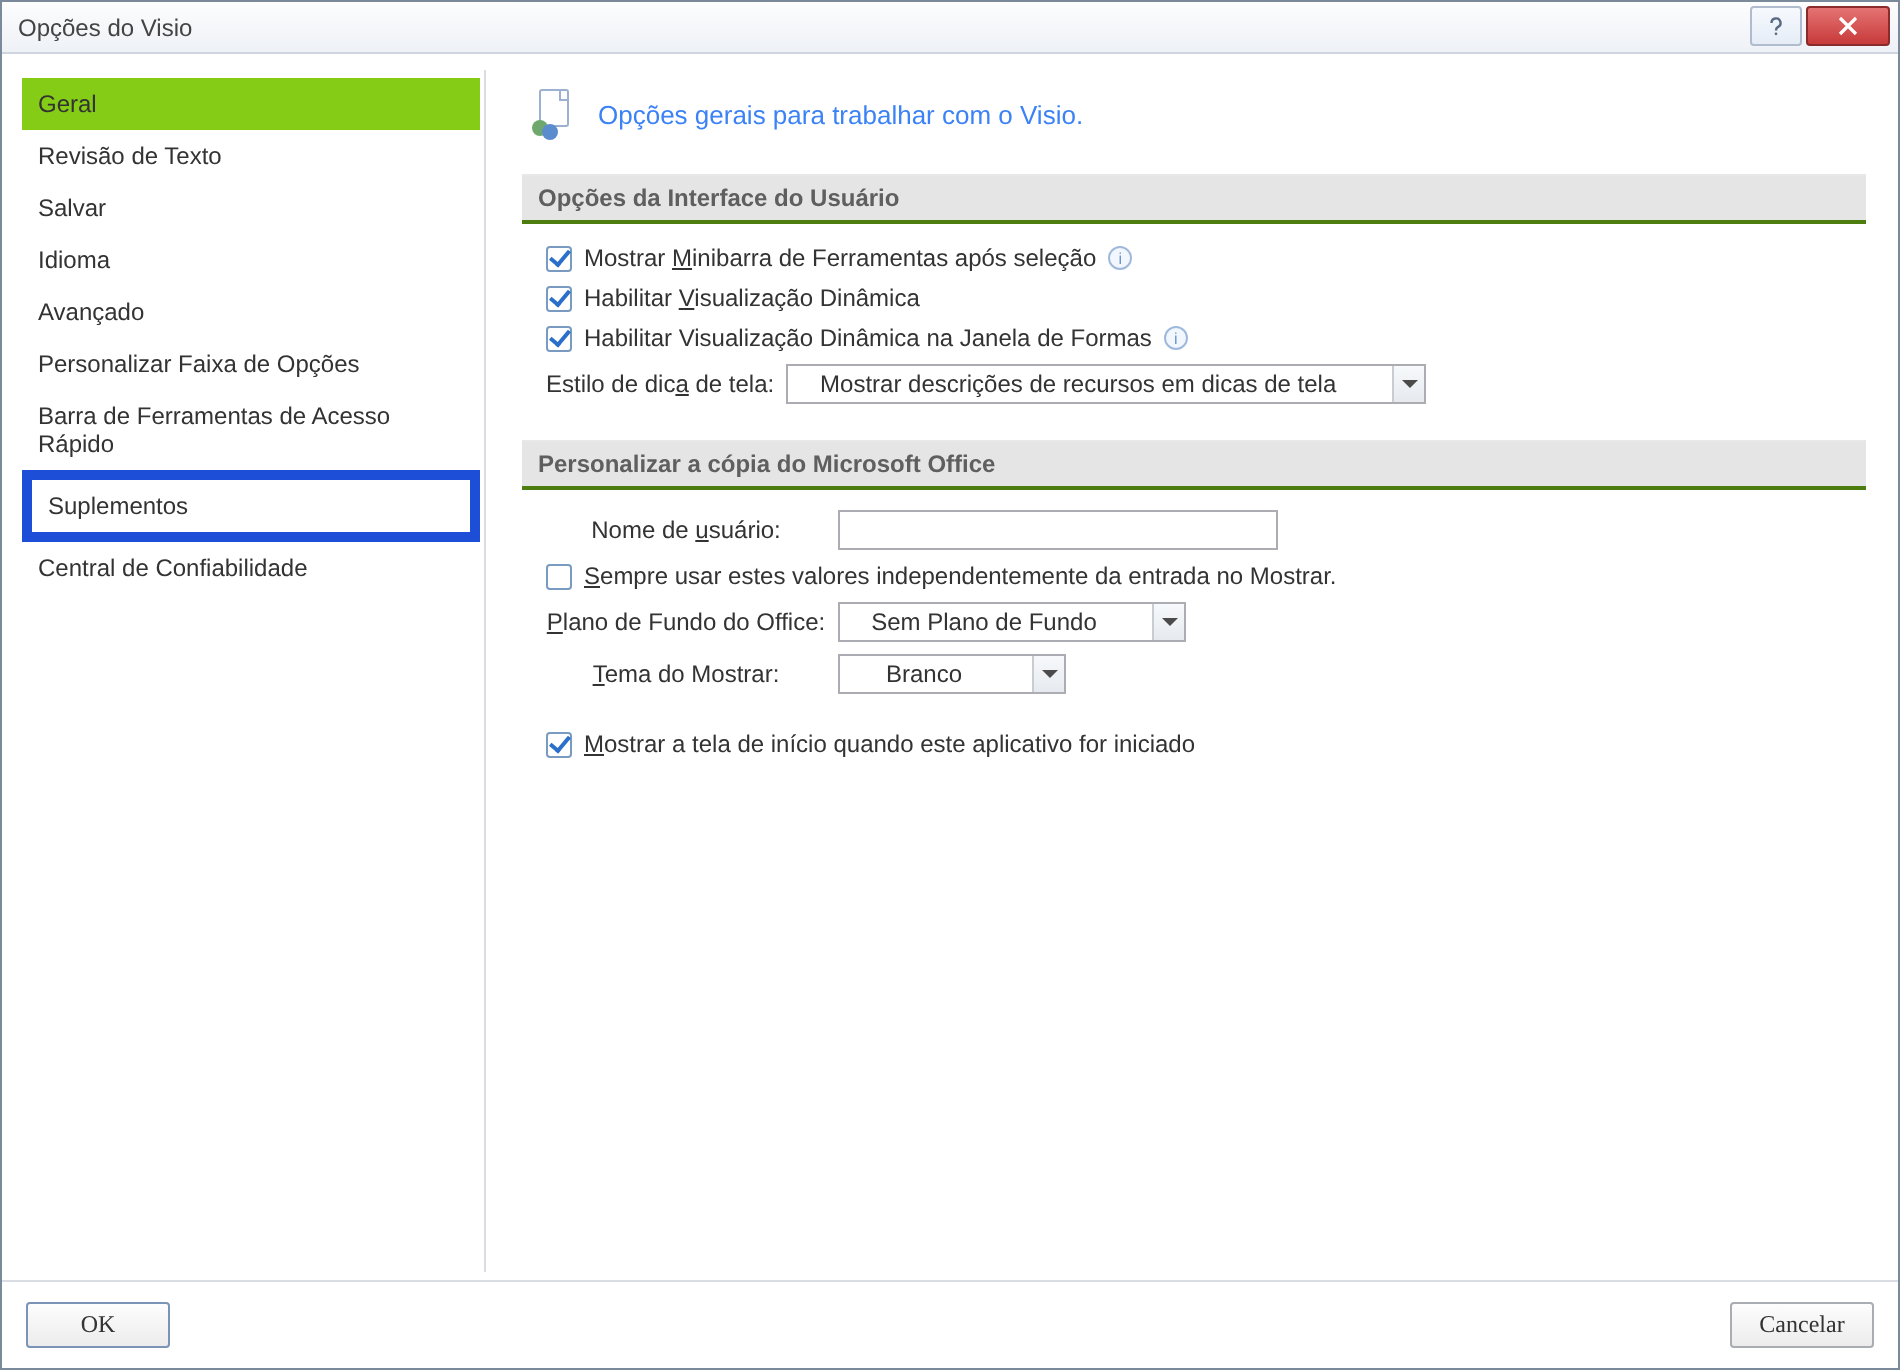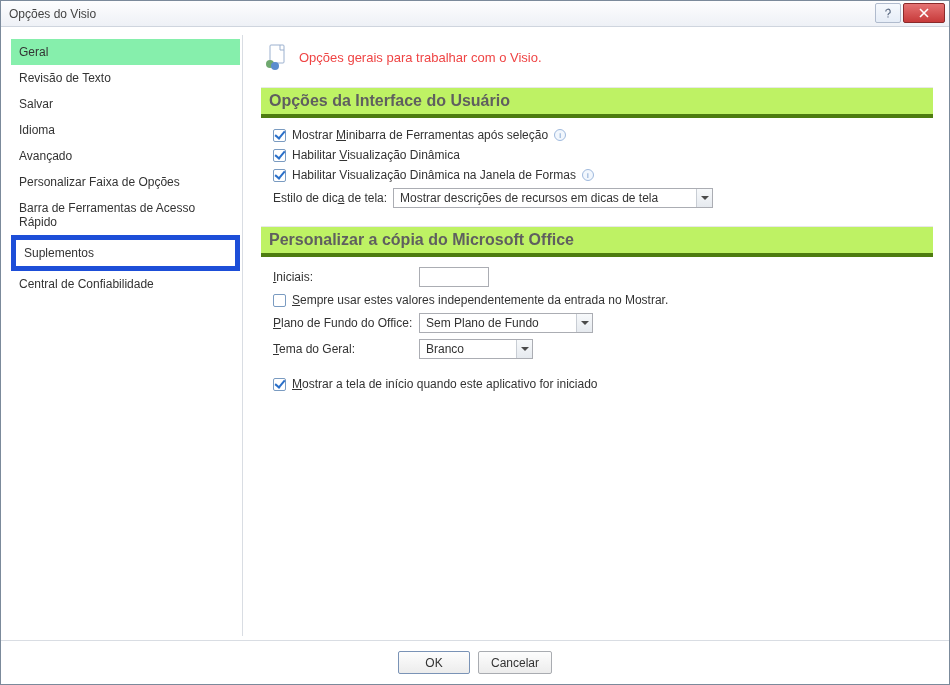--- a/index.html
+++ b/index.html
@@ -74,56 +74,57 @@
     border-right: 1px solid #d9dde3;
     padding: 4px 2px 4px 0;
     margin-right: 6px;
   }
   .side-item {
     padding: 6px 8px;
     color: #333;
     cursor: default;
   }
   .side-item.selected {
-    background: #86efac;
+    background: #84cc16;
   }
   .side-item.highlight {
     border: 5px solid #1d4ed8;
   }
   .main {
     flex: 1;
     display: flex;
     flex-direction: column;
     padding: 8px 6px 0 12px;
     overflow: hidden;
   }
   .section-intro {
     display: flex;
     align-items: center;
     gap: 10px;
     margin-bottom: 16px;
-    color: #ef4444;
+    color: #3b82f6;
     font-size: 13px;
   }
   .doc-icon {
     width: 28px; height: 28px;
     position: relative;
   }
   .section-header {
-    background: #bef264;
+    background: #e5e5e5;
     border-top: 1px solid #e8e8e8;
-    border-bottom: 4px solid #4d7c0f;
+    border-bottom: 2px solid #4d7c0f;
     padding: 4px 8px;
     color: #5f5f5f;
     font-weight: 600;
-    font-size: 16px;
+    font-size: 12px;
     margin-bottom: 10px;
   }
   .section-body {
     padding: 0 6px 12px 12px;
+    text-align: center;
   }
   .row {
     display: flex;
     align-items: center;
     margin-bottom: 6px;
     gap: 6px;
   }
   .checkbox {
     width: 13px; height: 13px;
     border: 1px solid #7a9bc1;
@@ -182,22 +183,23 @@
   .combo .combo-arrow::after{
     content:"";
     border-left:4px solid transparent;
     border-right:4px solid transparent;
     border-top:4px solid #4b4b4b;
   }
   .footer {
     border-top: 1px solid #d9dde3;
     padding: 10px 12px;
     display: flex;
-    justify-content: center;
+    justify-content: space-between;
     gap: 8px;
+    font-family: Liberation Serif, serif;
   }
   .btn {
     min-width: 72px;
     height: 23px;
     border: 1px solid #a9acb1;
     background: linear-gradient(#fdfdfd,#ececec);
     border-radius: 2px;
     font-size: 12px;
     display:flex;align-items:center;justify-content:center;
     padding: 0 12px;
@@ -282,42 +284,42 @@
             <div class="combo-text">Mostrar descrições de recursos em dicas de tela</div>
             <div class="combo-arrow"></div>
           </div>
         </div>
       </div>
 
       <div class="section-header">Personalizar a cópia do Microsoft Office</div>
       <div class="section-body">
         <div class="row">
           <label class="fld" style="width:140px">
-            <span class="underline-char">I</span><span>niciais:</span>
+            <span>Nome de </span><span class="underline-char">u</span><span>suário:</span>
           </label>
-          <div class="textbox" style="width:70px"></div>
+          <div class="textbox" style="width:220px"></div>
         </div>
         <div class="row">
           <span class="checkbox"></span>
           <span>
             <span class="underline-char">S</span><span>empre usar estes valores independentemente da entrada no Mostrar.</span>
           </span>
         </div>
         <div class="row">
           <label class="fld" style="width:140px">
             <span class="underline-char">P</span><span>lano de Fundo do Office:</span>
           </label>
           <div class="combo" style="width:174px">
             <div class="combo-text">Sem Plano de Fundo</div>
             <div class="combo-arrow"></div>
           </div>
         </div>
         <div class="row">
           <label class="fld" style="width:140px">
-            <span class="underline-char">T</span><span>ema do Geral:</span>
+            <span class="underline-char">T</span><span>ema do Mostrar:</span>
           </label>
           <div class="combo" style="width:114px">
             <div class="combo-text">Branco</div>
             <div class="combo-arrow"></div>
           </div>
         </div>
       </div>
 
       <div class="section-body">
         <div class="row">

